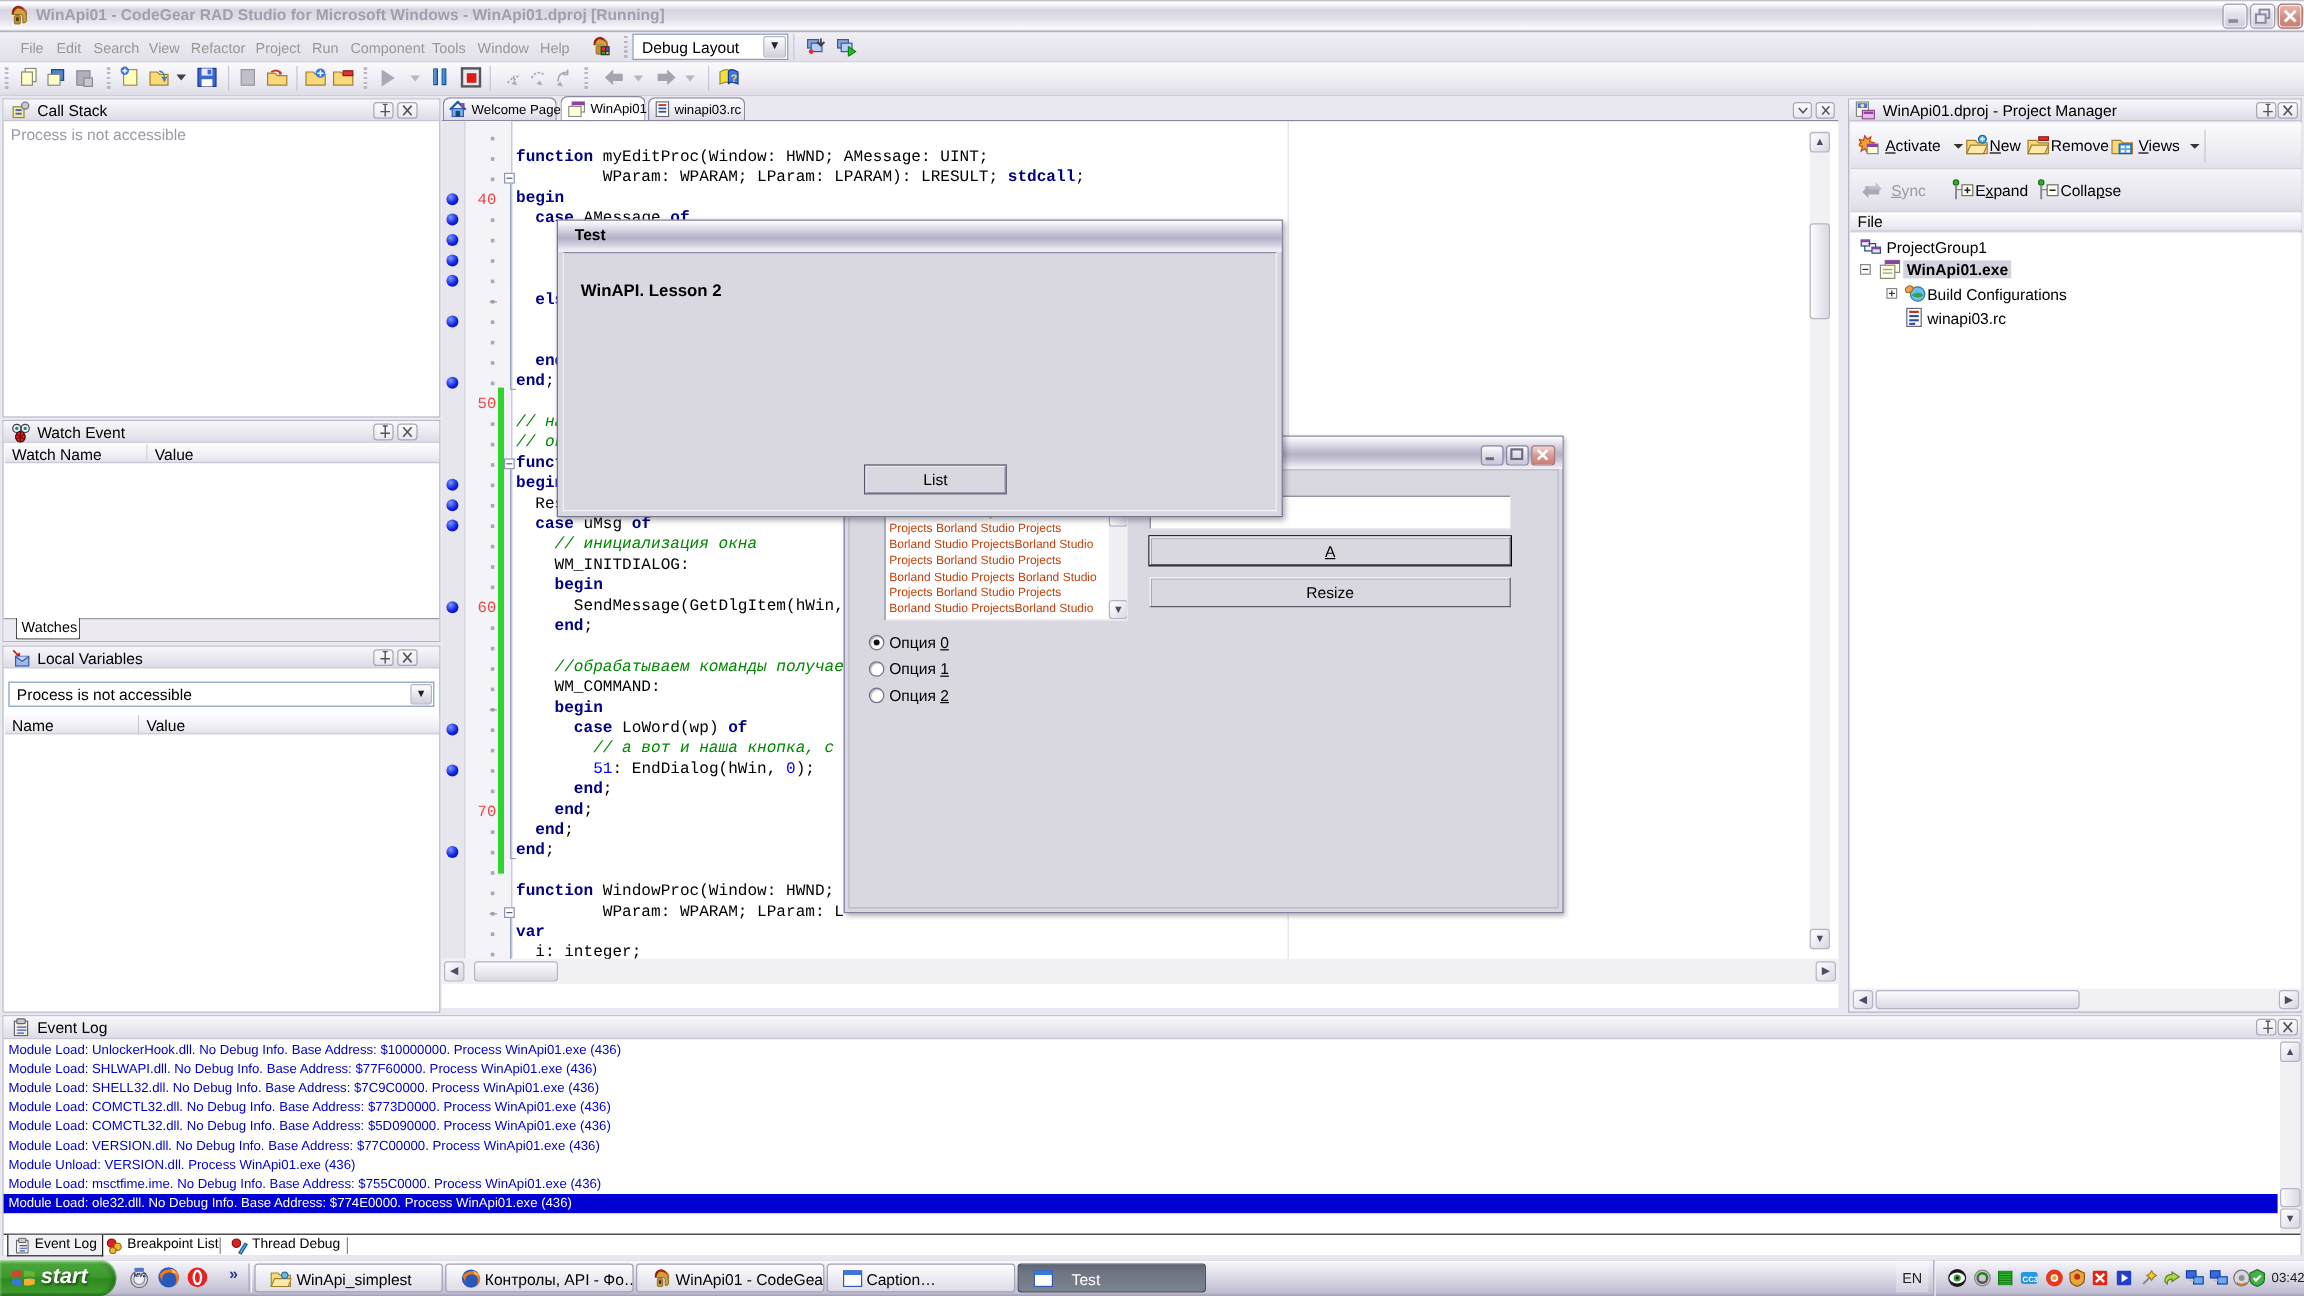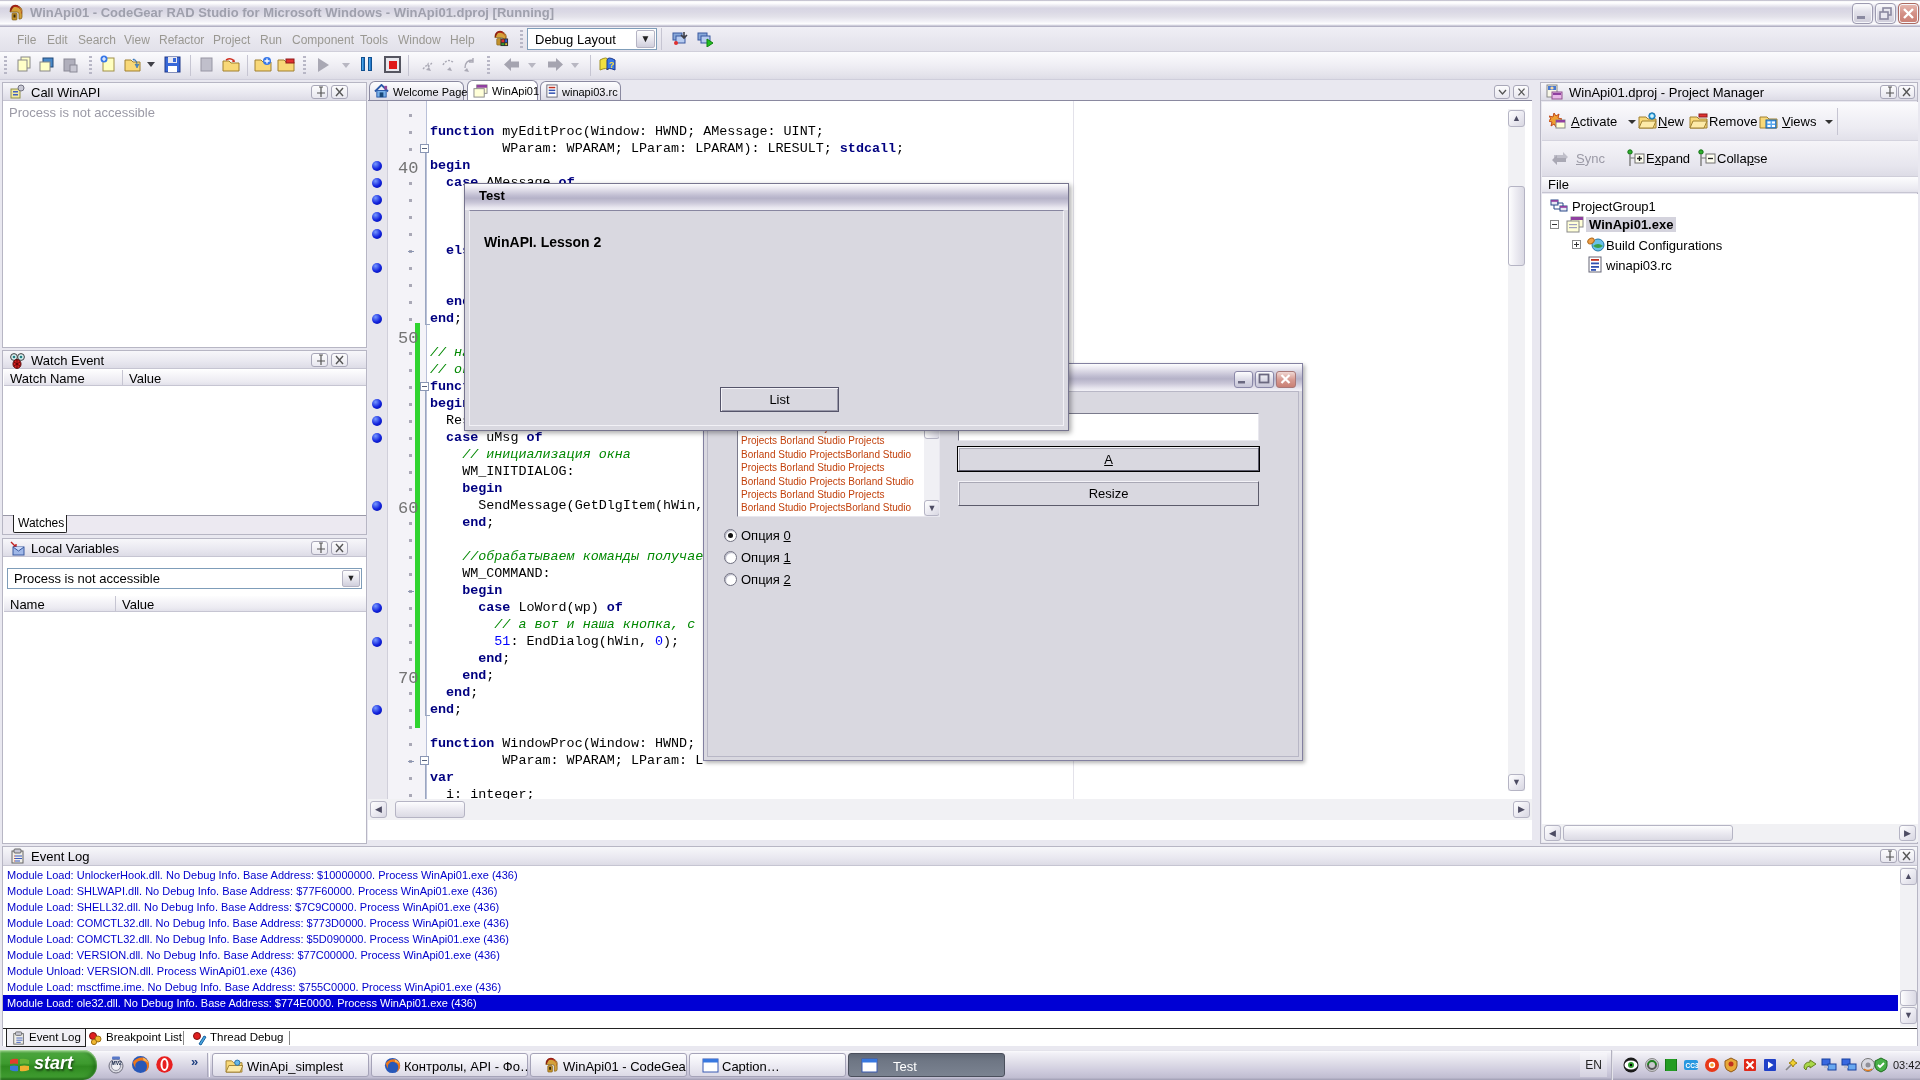--- a/index.html
+++ b/index.html
@@ -38,21 +38,21 @@
 .pbtn { position:absolute; top:2px; width:17px; height:14px; border:1px solid #a8a7b8; border-radius:3px;
   background:linear-gradient(180deg,#fcfcfd,#e8e7ef); font-size:9px; color:#555; text-align:center; line-height:12px; }
 .colhead { position:absolute; height:16px; background:linear-gradient(180deg,#fdfdfe,#ebeaf1 80%,#e2e1ea); border-bottom:1px solid #c6c5d2; font-size:13px; color:#000; }
 .gray { color:#9b9aa6; }
 
 
 .codeline { position:absolute; left:62px; font-family:"Liberation Mono", monospace; font-size:13.4px; line-height:16px; white-space:pre; color:#000; }
 .kw { color:#000080; font-weight:bold; }
 .cm { color:#008800; font-style:italic; }
 .num { color:#0000ff; }
-.lnum { position:absolute; font-family:"Liberation Mono", monospace; font-size:17px; color:#737373; }
+.lnum { position:absolute; font-family:"Liberation Mono", monospace; font-size:13px; color:#ef4444; }
 .bdot { position:absolute; left:4px; width:10px; height:10px; border-radius:50%;
   background:radial-gradient(circle at 35% 30%, #7799ff 0%, #1122dd 55%, #000899 100%); }
 .gdot { position:absolute; left:41px; width:3px; height:3px; background:#a9a8b6; }
 
 
 .sb { position:absolute; background:#f1f1f4; }
 .sbbtn { position:absolute; width:17px; height:17px; border:1px solid #b5b4c4; border-radius:3px;
   background:linear-gradient(135deg,#ffffff 0%,#ecebf2 50%,#d8d7e2 100%); color:#4d4c63; font-size:9px; text-align:center; line-height:15px; }
 .sbthumb { position:absolute; border:1px solid #b5b4c4; border-radius:3px;
   background:linear-gradient(90deg,#fdfdfe 0%,#ebeaf1 50%,#dbdae4 100%); }
@@ -226,21 +226,21 @@
   </div>
 
   <div class="panel" style="left:2px;top:82px;width:365px;height:266px">
     <div class="phead">
       <svg class="abs" style="left:7px;top:1px" width="16" height="16" viewBox="0 0 16 16">
           <rect x="1" y="5" width="9" height="9" fill="#f0e8a0" stroke="#909048"></rect>
           <rect x="3" y="7" width="5" height="1.5" fill="#4060c0"></rect>
           <rect x="3" y="10" width="5" height="1.5" fill="#4060c0"></rect>
           <circle cx="11" cy="4" r="3" fill="#c8c8d4" stroke="#707080"></circle>
         </svg>
-      <span class="ptxt">Call WinAPI</span>
+      <span class="ptxt">Call Stack</span>
       <div class="pbtn" style="right:38px"><svg width="15" height="12" viewBox="0 0 15 12">
             <path d="M7 1 h4 M9 1 v6 M5 7 h8 M9 7 v4" stroke="#555" stroke-width="1.2" fill="none"></path>
           </svg></div>
         <div class="pbtn" style="right:18px"><svg width="15" height="12" viewBox="0 0 15 12">
             <path d="M4 2 L11 10 M11 2 L4 10" stroke="#555" stroke-width="1.4"></path>
           </svg></div>
     </div>
     <div class="abs gray" style="left:6px;top:22px">Process is not accessible</div>
   </div>
 

